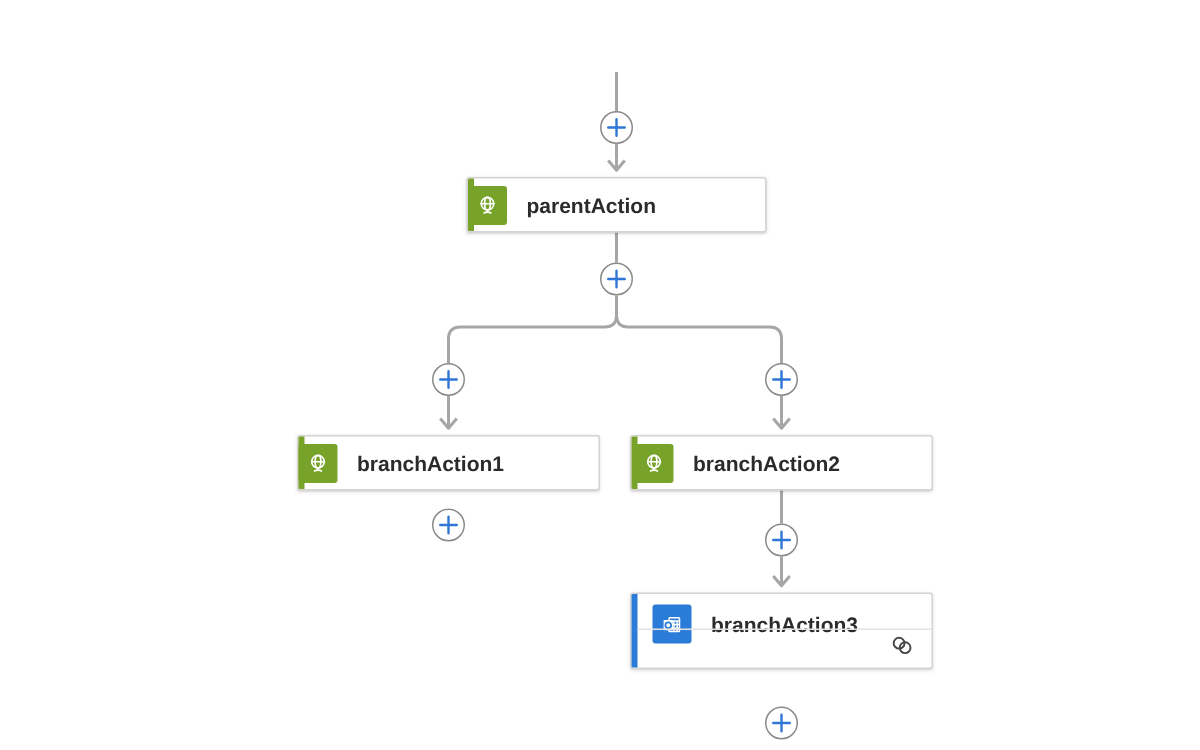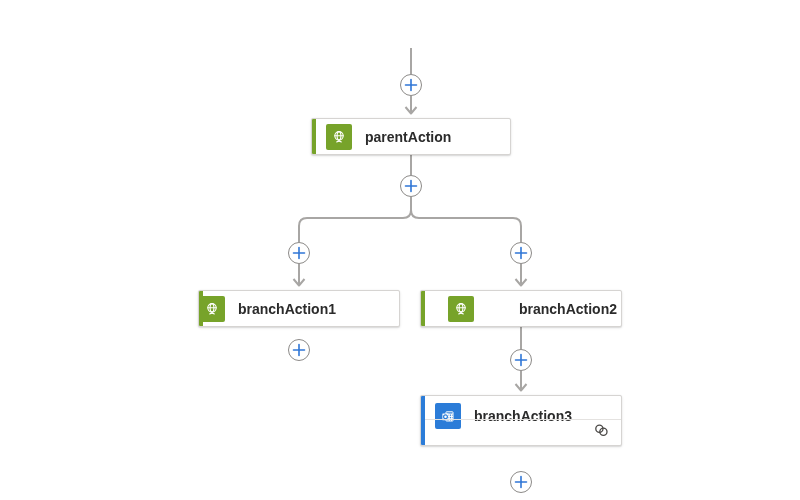--- a/index.html
+++ b/index.html
@@ -106,21 +106,21 @@
       <path d="M521 327 V349"></path>
 
       <path d="M521 371 V389"></path>
       <path d="M515.5 384 L521 390.5 L526.5 384"></path>
     </g>
   </svg>
 
 
   <div class="card" style="left:311px; top:118px; width:200px; height:37px;">
     <div class="accent" style="background-color: rgb(119, 163, 42);"></div>
-    <div class="card-row" style="padding-left:14px;align-items:center;">
+    <div class="card-row" style="align-items:center;">
       <div class="icon-box" style="background-color: rgb(119, 163, 42);">
         <svg width="16" height="16" viewBox="0 0 16 16" fill="none" stroke="#ffffff" stroke-width="1.1" stroke-linecap="round">
           <circle cx="8" cy="6.8" r="4.2"></circle>
           <ellipse cx="8" cy="6.8" rx="1.9" ry="4.2"></ellipse>
           <path d="M3.8 6.8 H12.2"></path>
           <path d="M8 11 V12.2"></path>
           <path d="M5.7 13 C6.8 12.2 9.2 12.2 10.3 13"></path>
         </svg>
       </div>
       <span class="card-label">parentAction</span>
@@ -138,21 +138,21 @@
           <path d="M8 11 V12.2"></path>
           <path d="M5.7 13 C6.8 12.2 9.2 12.2 10.3 13"></path>
         </svg>
       </div>
       <span class="card-label">branchAction1</span>
     </div>
   </div>
 
   <div class="card" style="left:420px; top:290px; width:202px; height:37px;">
     <div class="accent" style="background-color: rgb(119, 163, 42);"></div>
-    <div class="card-row" style="padding-left:27px;gap:32px;">
+    <div class="card-row" style="padding-left:2px;">
       <div class="icon-box" style="background-color: rgb(119, 163, 42);">
         <svg width="16" height="16" viewBox="0 0 16 16" fill="none" stroke="#ffffff" stroke-width="1.1" stroke-linecap="round">
           <circle cx="8" cy="6.8" r="4.2"></circle>
           <ellipse cx="8" cy="6.8" rx="1.9" ry="4.2"></ellipse>
           <path d="M3.8 6.8 H12.2"></path>
           <path d="M8 11 V12.2"></path>
           <path d="M5.7 13 C6.8 12.2 9.2 12.2 10.3 13"></path>
         </svg>
       </div>
       <span class="card-label">branchAction2</span>

